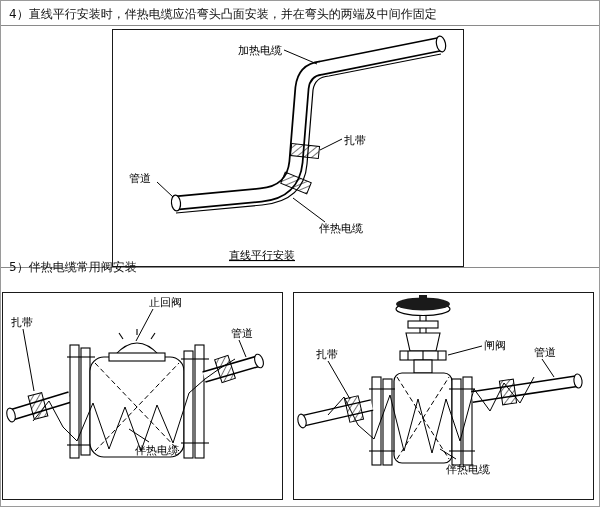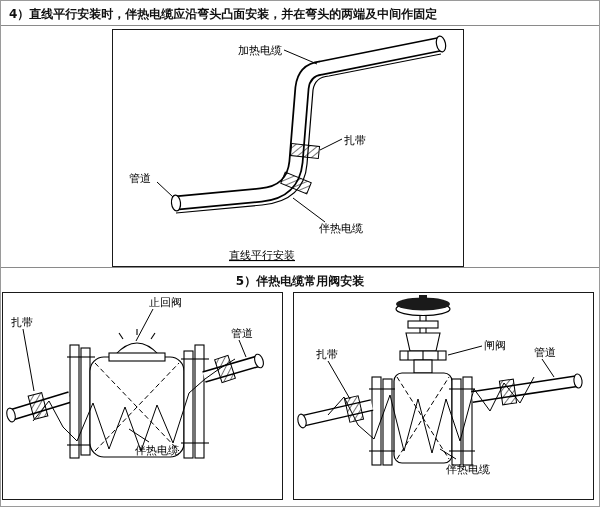--- a/index.html
+++ b/index.html
@@ -4,25 +4,25 @@
 <style>
   html,body { margin:0; padding:0; background:#e8e8e8; }
   .page {
     position:relative; width:598px; height:505px;
     border:1px solid #9a9a9a; background:#ffffff;
     font-family:"DejaVu Sans", sans-serif; color:#000;
     overflow:hidden;
   }
   .heading {
     position:absolute; left:8px; right:8px;
-    font-size:12px; font-weight:bold; color:#111;
+    font-size:12px; font-weight:normal; color:#111;
     white-space:nowrap; overflow:hidden;
   }
   .h1 { top:5px; }
-  .h2 { top:272px;text-align:center; }
+  .h2 { top:258px; }
   .rule { position:absolute; left:0; width:598px; height:0; border-top:1px solid #8a8a8a; }
   .rule1 { top:24px; }
   .rule2 { top:266px; }
   .figbox { position:absolute; background:#fff; border:1px solid #1a1a1a; }
   .fig1 { left:111px; top:28px;  width:350px; height:236px; }
   .fig2 { left:1px;   top:291px; width:279px; height:206px; }
   .fig3 { left:292px; top:291px; width:299px; height:206px; }
   svg { display:block; }
   svg text { font-family:"DejaVu Sans", sans-serif; font-size:11px; fill:#000; }
   .caption { text-decoration:underline; }

